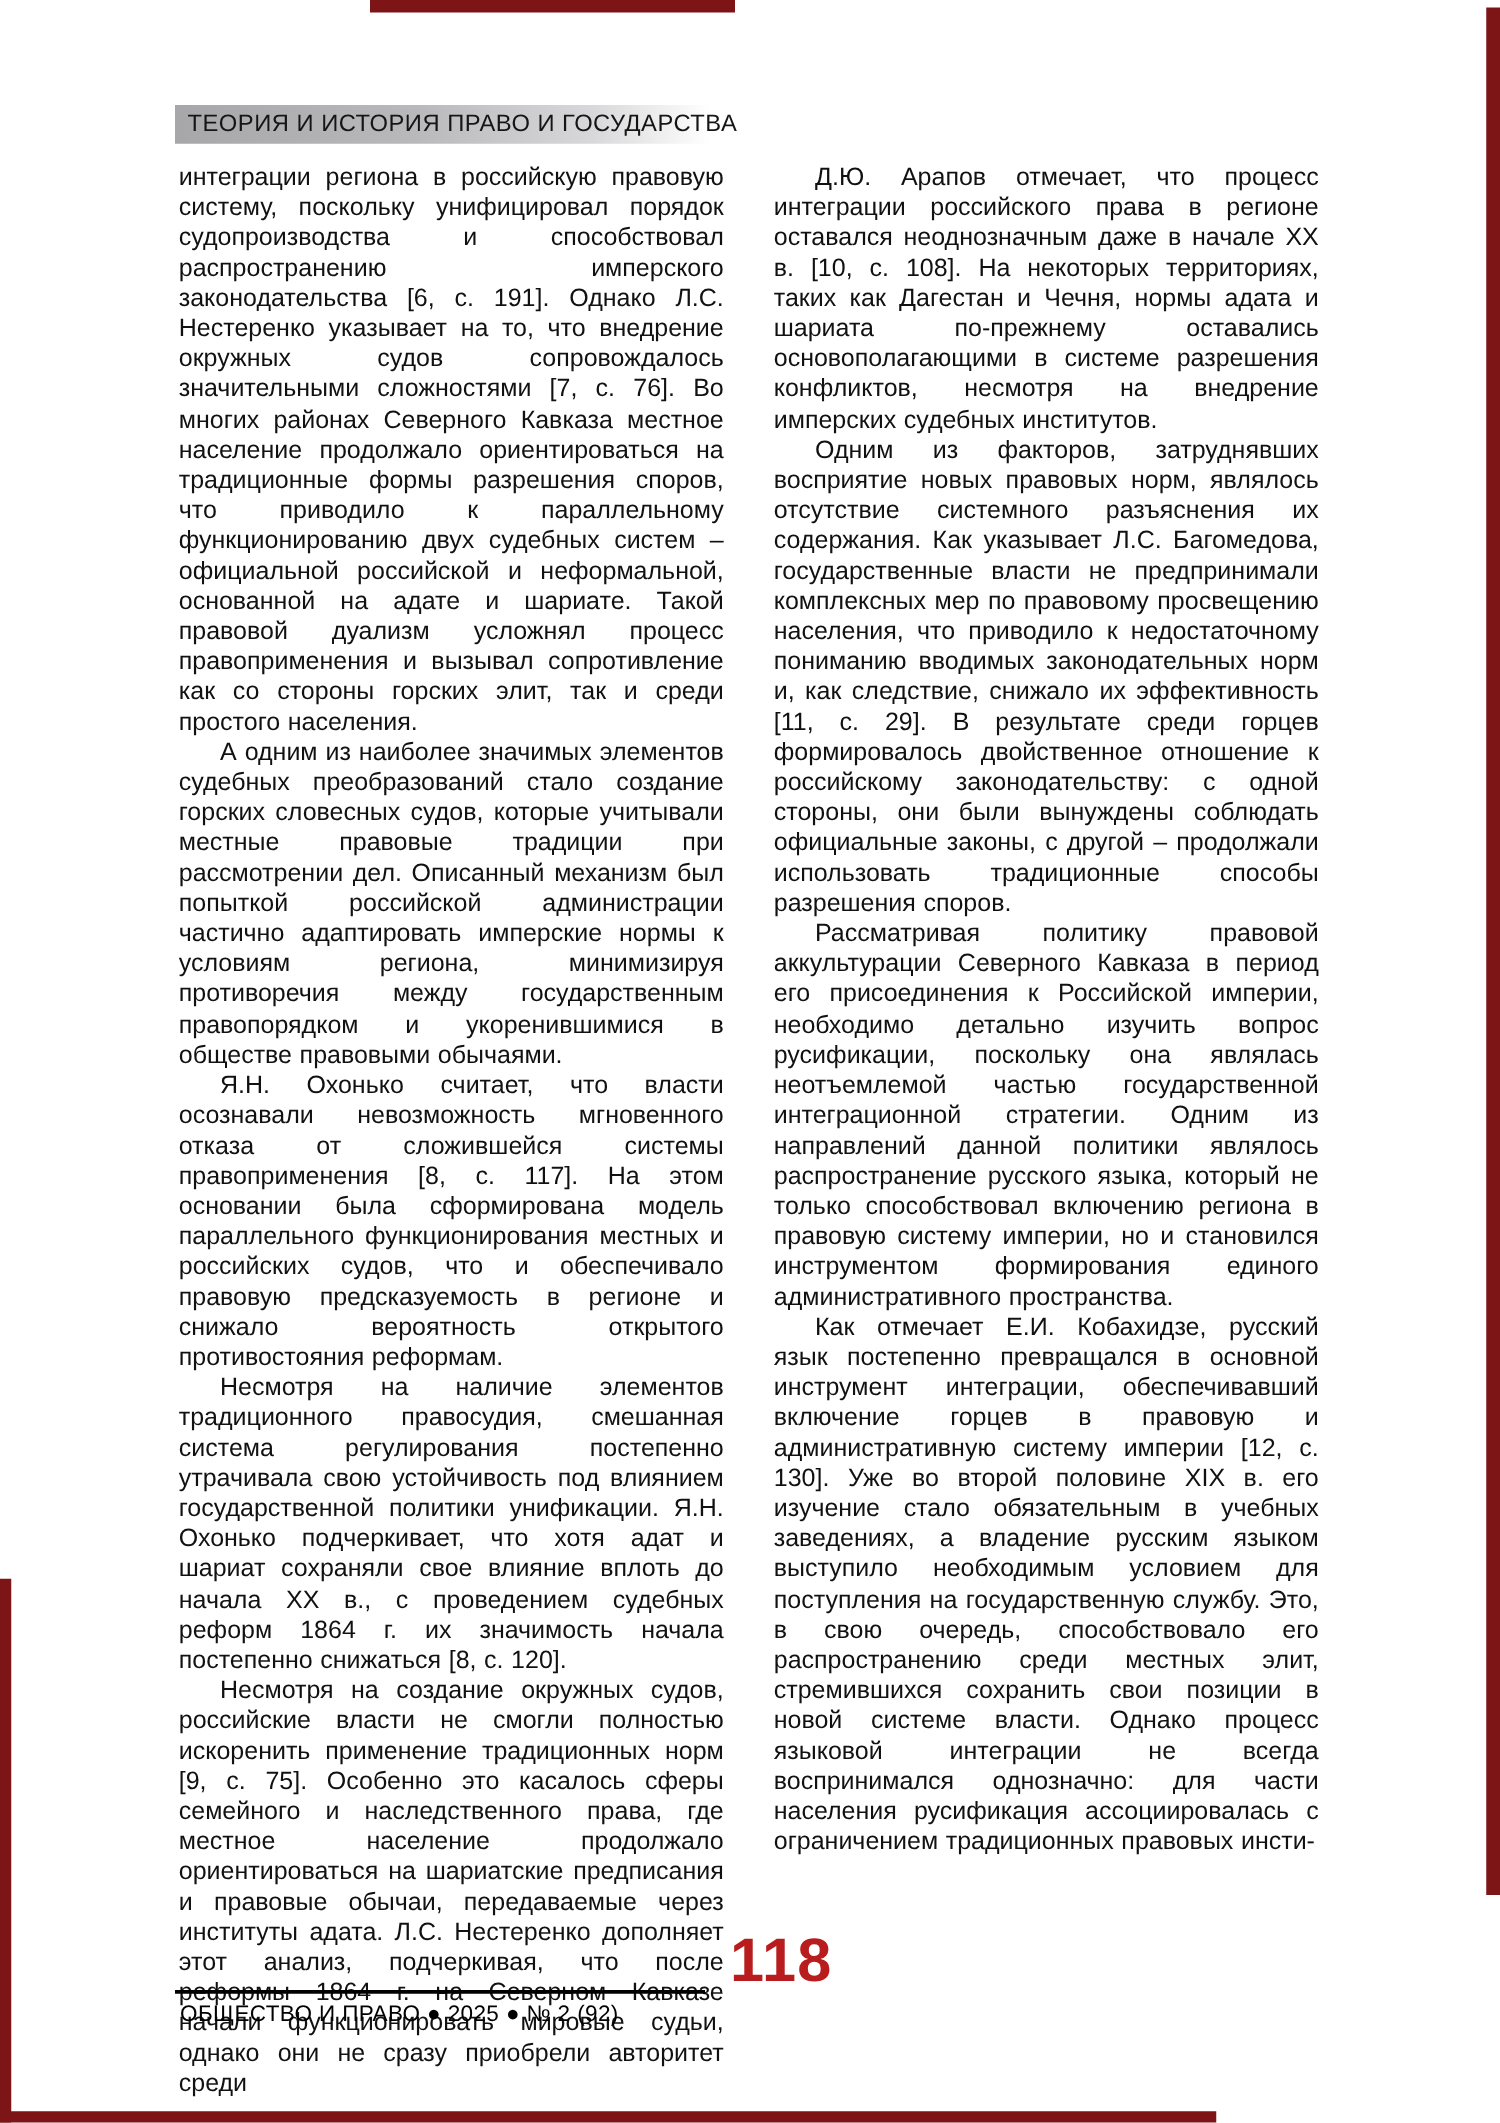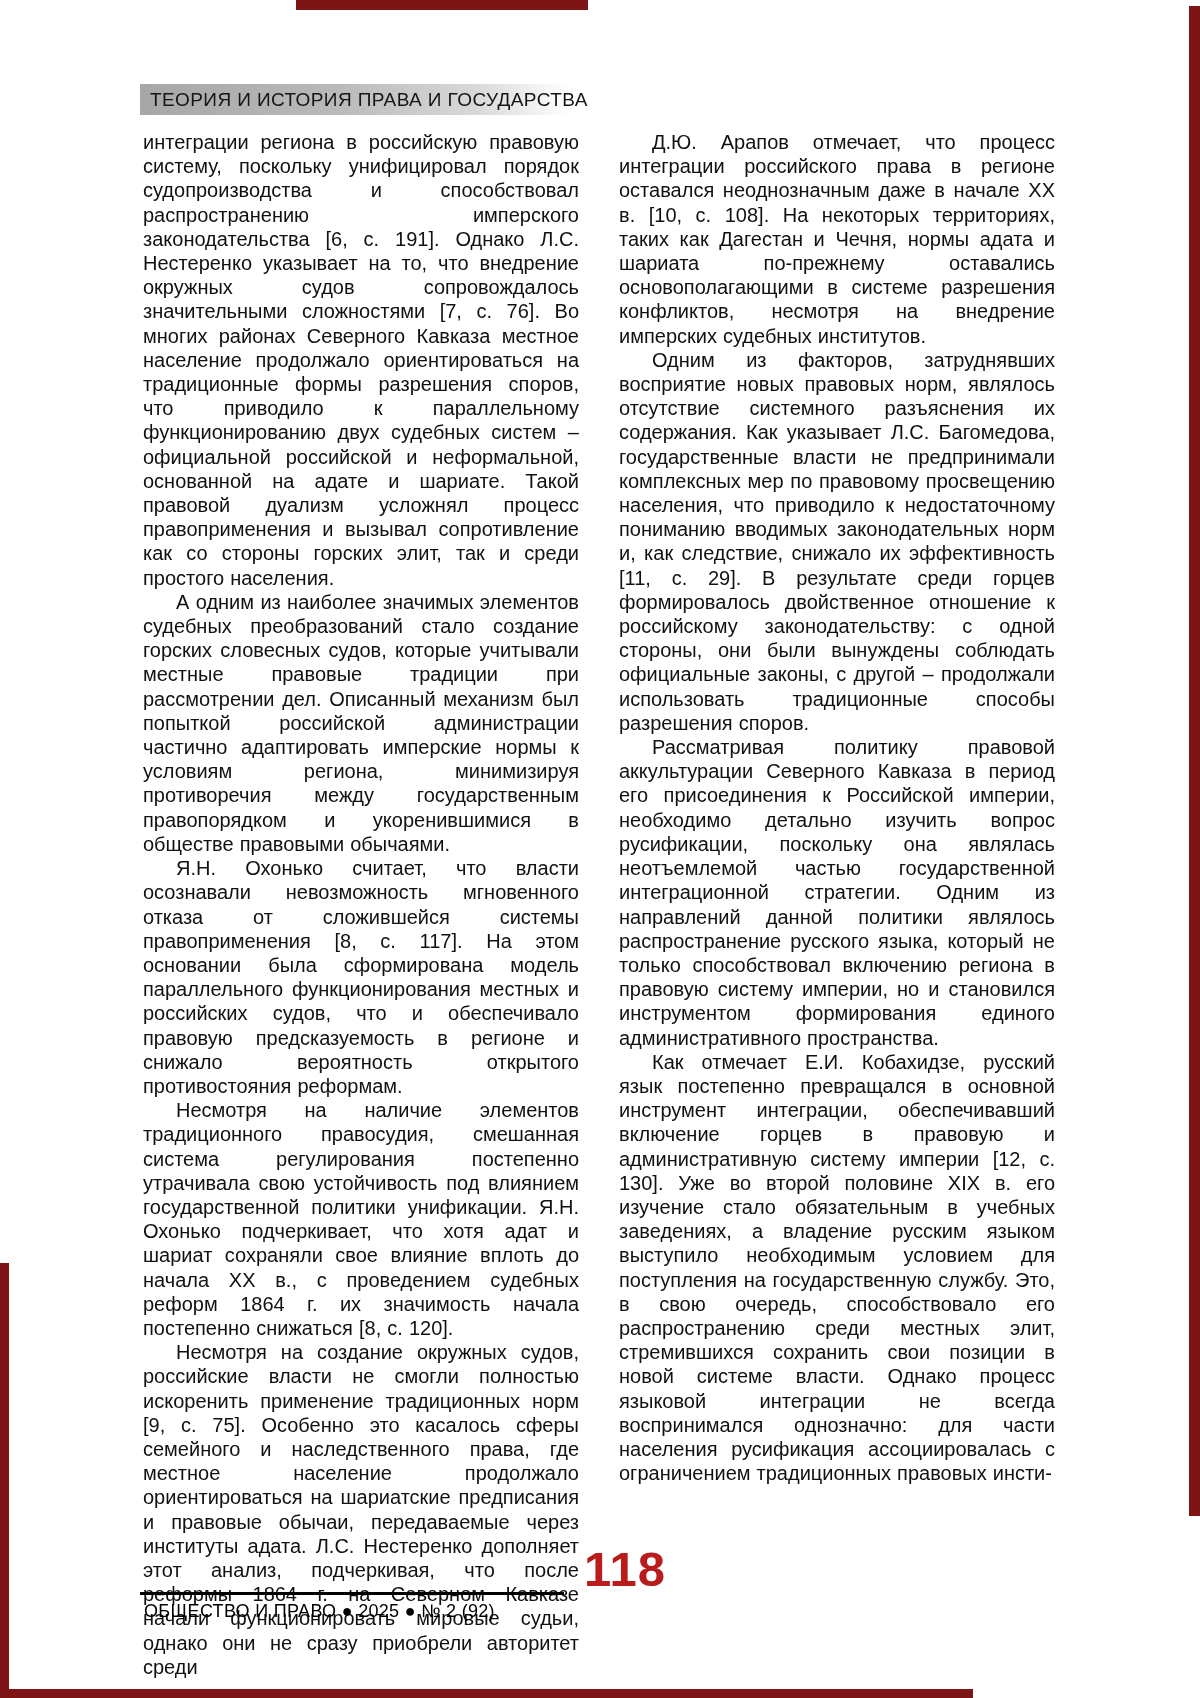--- a/index.html
+++ b/index.html
@@ -81,21 +81,21 @@
 </style>
 </head>
 <body>
 
 <div class="edge edge-top"></div>
 <div class="edge edge-right"></div>
 <div class="edge edge-left"></div>
 <div class="edge edge-bottom"></div>
 
 <div class="header-bar">
-  <span class="title">ТЕОРИЯ И ИСТОРИЯ ПРАВА И ГОСУДАРСТВА</span>
+  <span class="title">ТЕОРИЯ И ИСТОРИЯ ПРАВО И ГОСУДАРСТВА</span>
 </div>
 
 <div class="text-columns">
   <div class="col">
       <p class="para">интеграции региона в российскую правовую систему, поскольку унифицировал порядок судопроизводства и способствовал распространению имперского законодательства [6, с. 191]. Однако Л.С. Нестеренко указывает на то, что внедрение окружных судов сопровождалось значительными сложностями [7, с. 76]. Во многих районах Северного Кавказа местное население продолжало ориентироваться на традиционные формы разрешения споров, что приводило к параллельному функционированию двух судебных систем – официальной российской и неформальной, основанной на адате и шариате. Такой правовой дуализм усложнял процесс правоприменения и вызывал сопротивление как со стороны горских элит, так и среди простого населения.</p>
       <p class="para indent">А одним из наиболее значимых элементов судебных преобразований стало создание горских словесных судов, которые учитывали местные правовые традиции при рассмотрении дел. Описанный механизм был попыткой российской администрации частично адаптировать имперские нормы к условиям региона, минимизируя противоречия между государственным правопорядком и укоренившимися в обществе правовыми обычаями.</p>
       <p class="para indent">Я.Н. Охонько считает, что власти осознавали невозможность мгновенного отказа от сложившейся системы правоприменения [8, с. 117]. На этом основании была сформирована модель параллельного функционирования местных и российских судов, что и обеспечивало правовую предсказуемость в регионе и снижало вероятность открытого противостояния реформам.</p>
       <p class="para indent">Несмотря на наличие элементов традиционного правосудия, смешанная система регулирования постепенно утрачивала свою устойчивость под влиянием государственной политики унификации. Я.Н. Охонько подчеркивает, что хотя адат и шариат сохраняли свое влияние вплоть до начала XX в., с проведением судебных реформ 1864 г. их значимость начала постепенно снижаться [8, с. 120].</p>
       <p class="para indent">Несмотря на создание окружных судов, российские власти не смогли полностью искоренить применение традиционных норм [9, с. 75]. Особенно это касалось сферы семейного и наследственного права, где местное население продолжало ориентироваться на шариатские предписания и правовые обычаи, передаваемые через институты адата. Л.С. Нестеренко дополняет этот анализ, подчеркивая, что после реформы 1864 г. на Северном Кавказе начали функционировать мировые судьи, однако они не сразу приобрели авторитет среди</p>
     </div>

